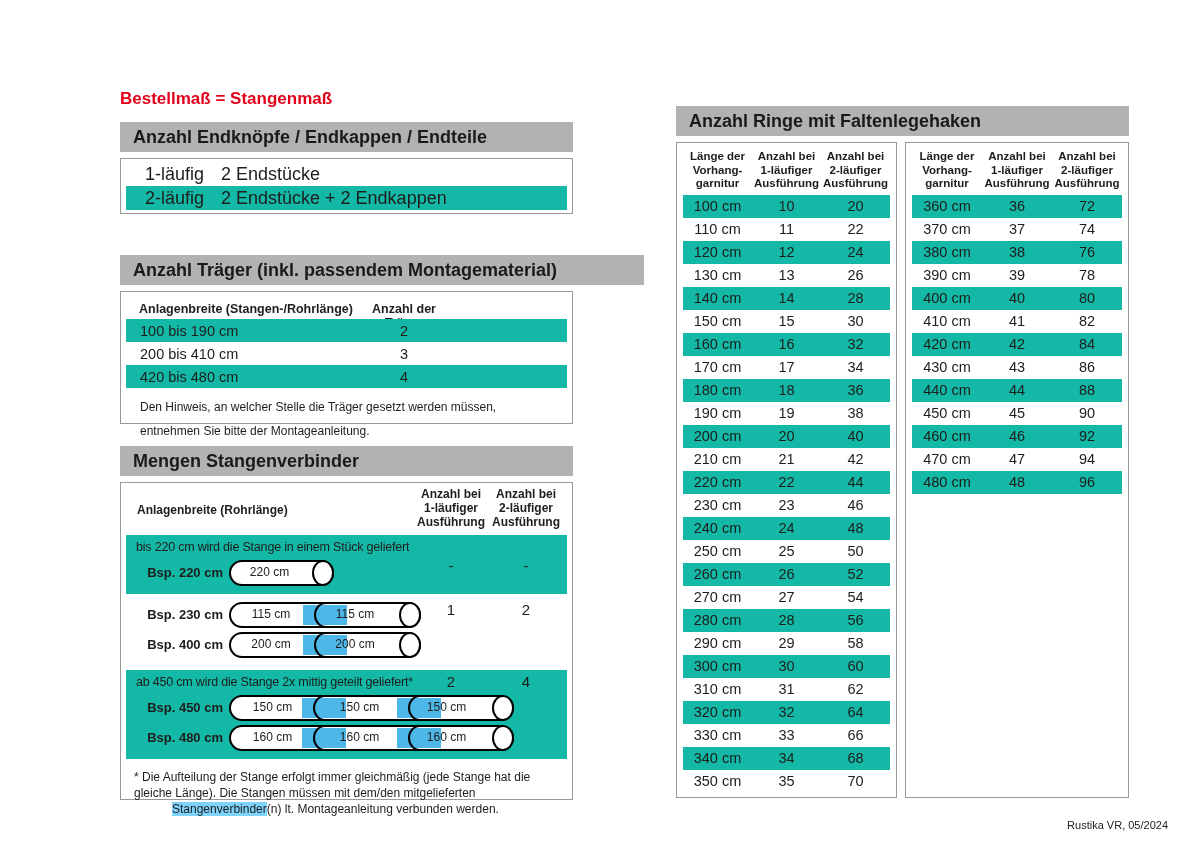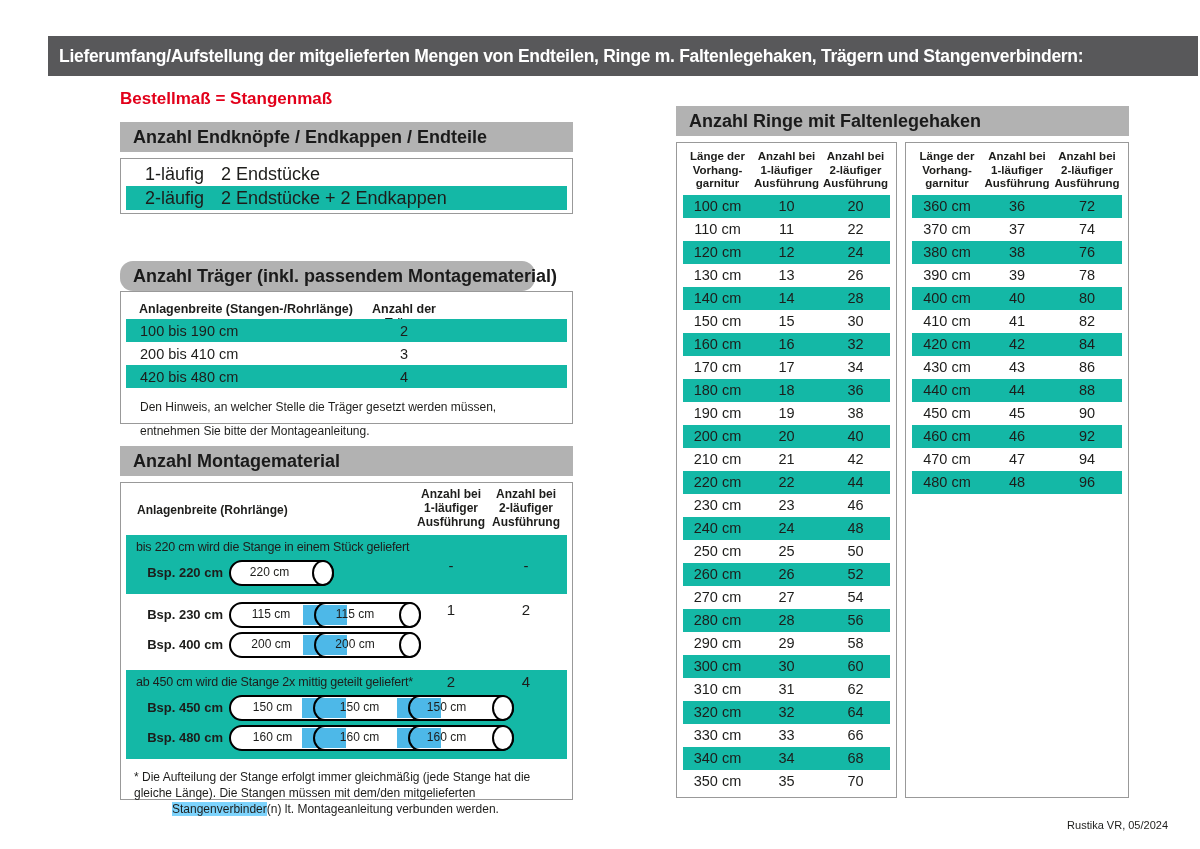--- a/index.html
+++ b/index.html
@@ -69,43 +69,40 @@
   .rings-row{display:flex;height:23px;margin:0 6px;align-items:center;}
   .rings-cell{flex:1;text-align:center;font-size:14.5px;}
 
   .footer{left:998px;top:819px;width:170px;text-align:right;font-size:11px;color:#1d1d1b;}
 </style>
 </head>
 <body>
 
 <div class="page">
 
-  <div class="abs topbar">
-    <span>Lieferumfang/Aufstellung der mitgelieferten Mengen von Endteilen, Ringe m. Faltenlegehaken, Trägern und Stangenverbindern:</span>
-  </div>
 
   <div class="abs rednote">Bestellmaß = Stangenmaß</div>
 
   <div class="abs sechdr" style="left:120px;top:122px;width:453px;">
     <span>Anzahl Endknöpfe / Endkappen / Endteile</span>
   </div>
   <div class="abs box" style="left:120px;top:158px;width:453px;height:56px;padding-top:3px;">
     <div>
         <div class="kv-row">
           <div class="kv-label">1-läufig</div>
           <div class="kv-value">2 Endstücke</div>
         </div>
         <div class="kv-row stripe">
           <div class="kv-label">2-läufig</div>
           <div class="kv-value">2 Endstücke + 2 Endkappen</div>
         </div>
       </div>
   </div>
 
-  <div class="abs sechdr" style="left:120px;top:261px;width:415px;border-radius:13px;">
+  <div class="abs sechdr" style="left:120px;top:255px;width:524px;">
     <span>Anzahl Träger</span>
     <span class="normal">(inkl. passendem Montagematerial)</span>
   </div>
   <div class="abs box" style="left:120px;top:291px;width:453px;height:133px;">
     <div class="tr-hdr">
       <span class="tr-colw">Anlagenbreite (Stangen-/Rohrlänge)</span>
       <span class="tr-colc">Anzahl der Träger</span>
     </div>
     <div>
         <div class="tr-row stripe">
@@ -118,21 +115,21 @@
         </div>
         <div class="tr-row stripe">
           <div class="tr-range">420 bis 480 cm</div>
           <div class="tr-count">4</div>
         </div>
       </div>
     <div class="tr-note">Den Hinweis, an welcher Stelle die Träger gesetzt werden müssen, entnehmen Sie bitte der Montageanleitung.</div>
   </div>
 
   <div class="abs sechdr" style="left:120px;top:446px;width:453px;">
-    <span>Anzahl Montagematerial</span>
+    <span>Mengen Stangenverbinder</span>
   </div>
   <div class="abs box" style="left:120px;top:482px;width:453px;height:318px;">
     <div class="vb-header">
       <span class="vb-colw">Anlagenbreite (Rohrlänge)</span>
       <span class="vb-colh c1">Anzahl bei
 1-läufiger
 Ausführung</span>
       <span class="vb-colh c2">Anzahl bei
 2-läufiger
 Ausführung</span>

